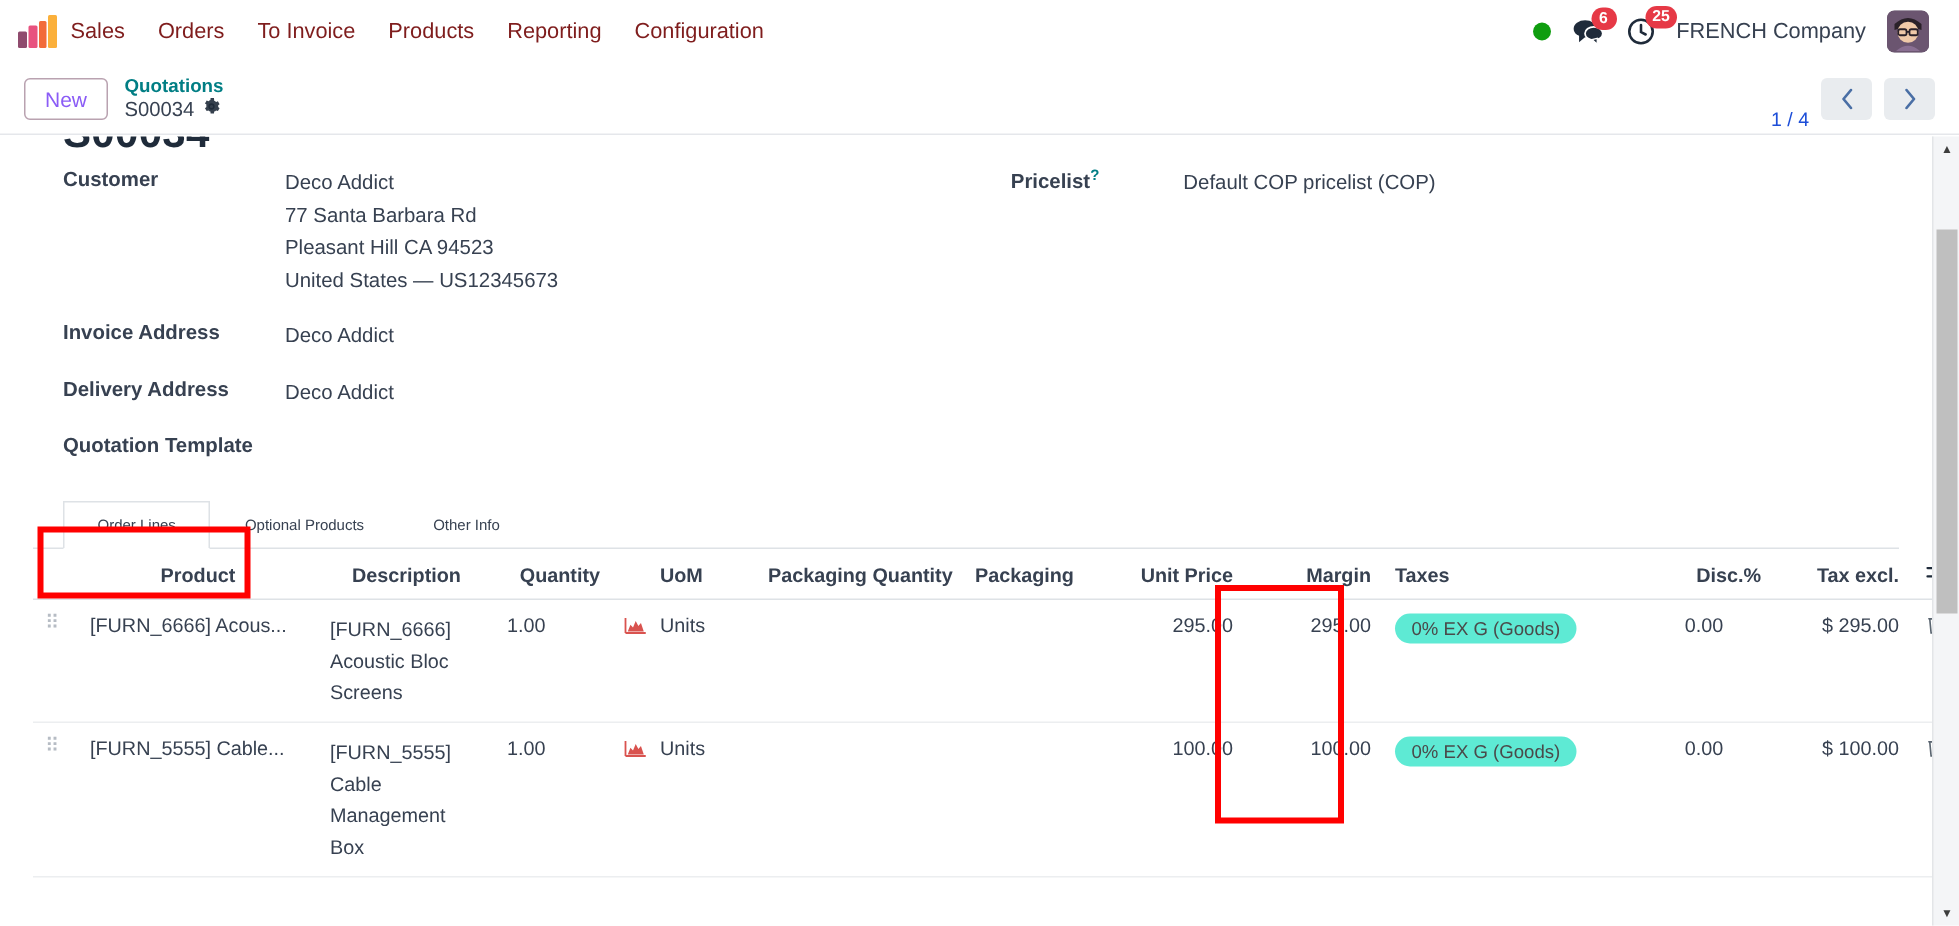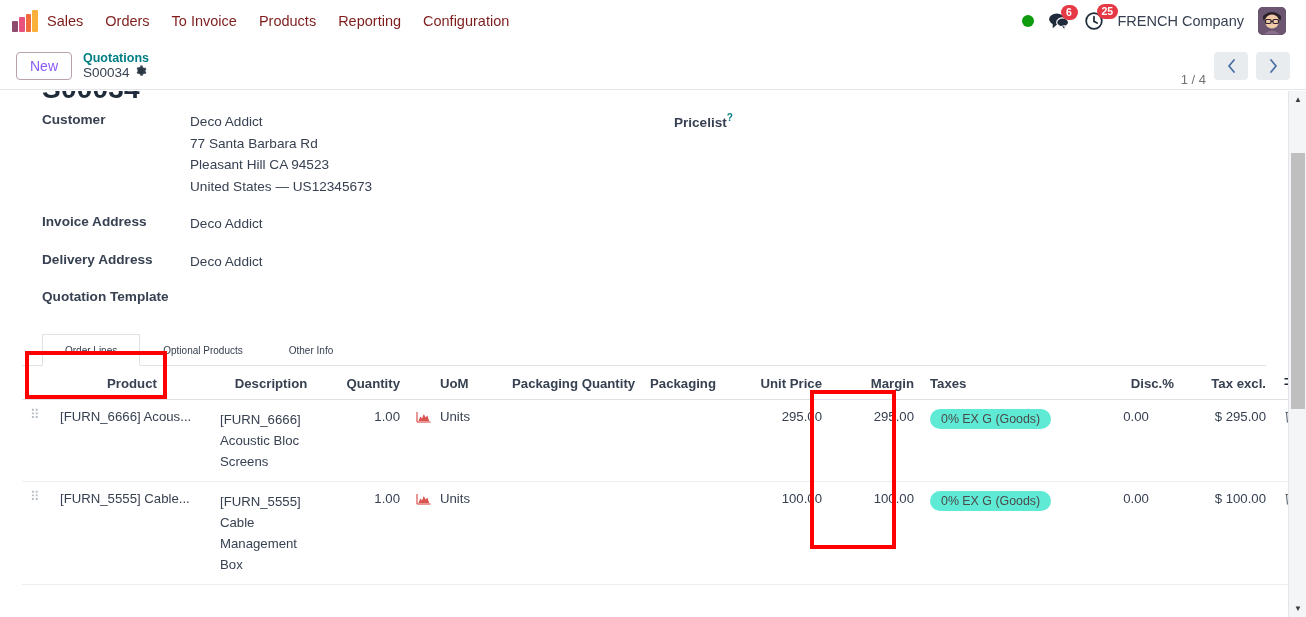--- a/index.html
+++ b/index.html
@@ -94,21 +94,21 @@
   .bc-current {
     font-size: 13.5px; color: #374151;
     display: flex; align-items: center; gap: 5px;
   }
   .gear-ico { font-size: 11px; color: #374151; cursor: pointer; }
 
   .pager {
     margin-left: auto;
     display: flex; align-items: center; gap: 8px;
   }
-  .pager-count { font-size: 13px; color: #737373; margin-top: 28px; }
+  .pager-count { font-size: 13px; color: #1d4ed8; margin-top: 28px; }
   .pager-btn {
     background: #e9ecef; border: none;
     width: 34px; height: 28px;
     border-radius: 4px; cursor: pointer;
     color: #4a6fa5; font-size: 15px;
     display: flex; align-items: center; justify-content: center;
   }
 
   
   .sheet-viewport {
@@ -184,21 +184,21 @@
   }
   table.lines td {
     padding: 9px 8px;
     color: #374151;
     vertical-align: top;
     border-bottom: 1px solid #eceef0;
   }
   .c-handle { width: 30px; }
   .c-product { width: 160px; }
   .c-desc { width: 118px; }
-  .c-qty { width: 78px; text-align: right; }
+  .c-qty { width: 78px; }
   .c-chart { width: 24px; }
   .c-uom { width: 72px; text-align: left; }
   .c-pkgqty { width: 138px; text-align: right; }
   .c-pkg { width: 92px; text-align: left; }
   .c-unit { width: 96px; text-align: right; }
   .c-margin { width: 92px; text-align: right; }
   .c-taxes { width: 168px; text-align: left; }
   .c-disc { width: 92px; text-align: center; }
   .c-total { width: 92px; text-align: right; }
   .c-trash { width: 34px; text-align: center; }
@@ -384,20 +384,21 @@
 
       </div>
 
       <div class="group right">
 
 
         <div class="frow">
           <div class="flabel">
             <span>Pricelist</span><span class="help-q">?</span>
           </div>
+          <div class="fvalue">Default COP pricelist (COP)</div>
         </div>
 
 
       </div>
     </div>
 
     <div class="notebook">
       <div class="tabs">
         <div class="tab active">Order Lines</div>
         <div class="tab">Optional Products</div>

